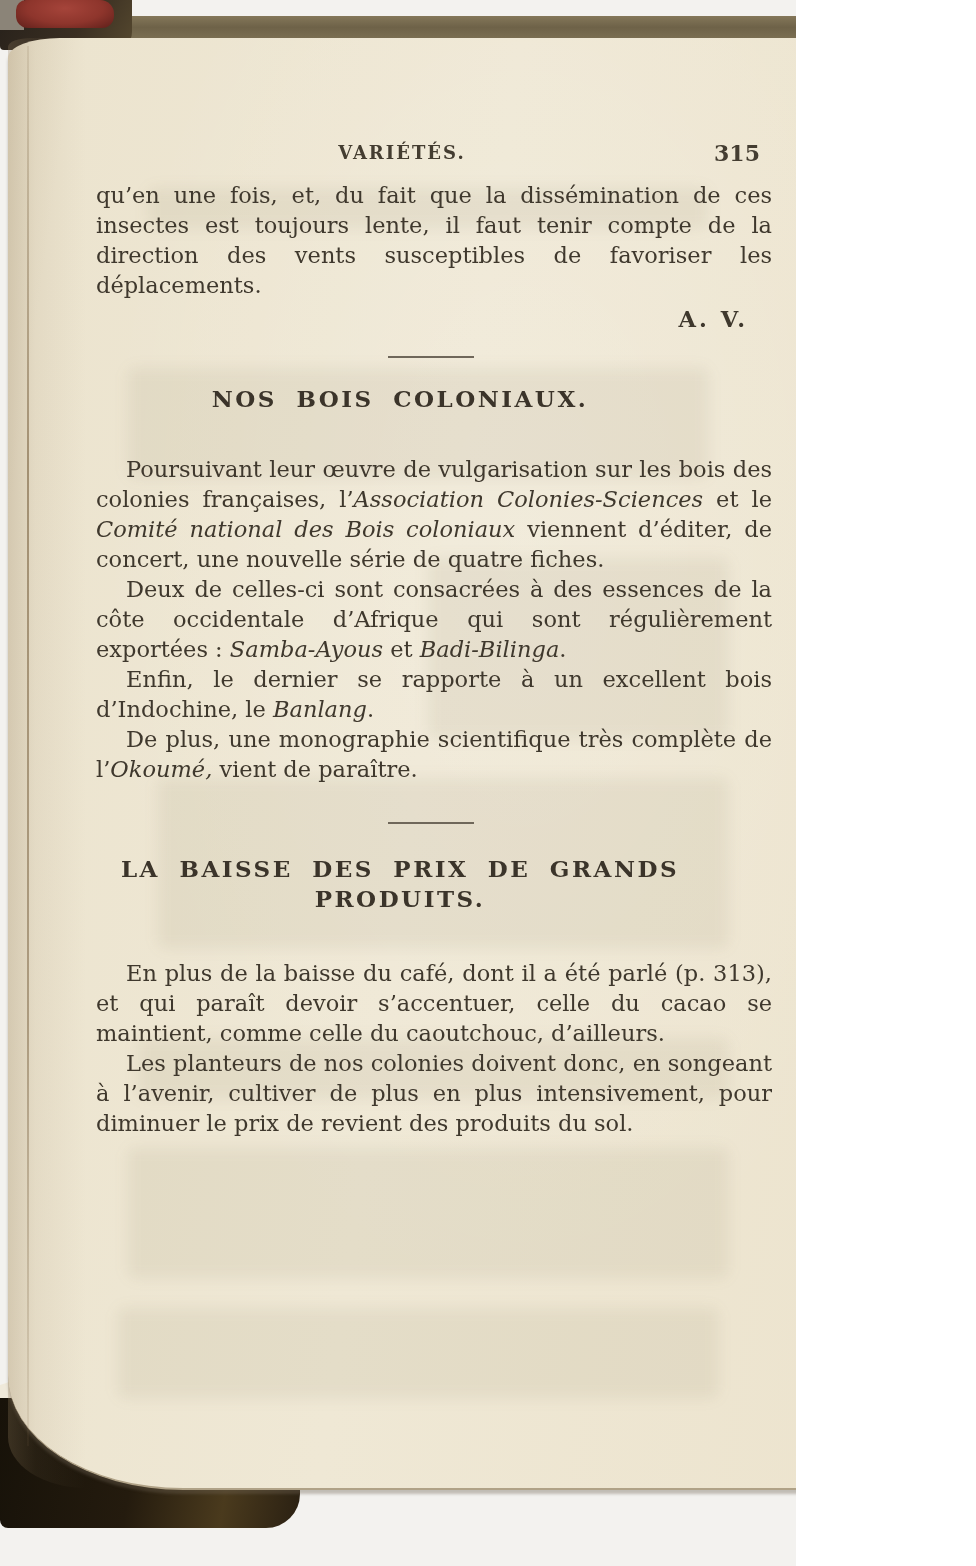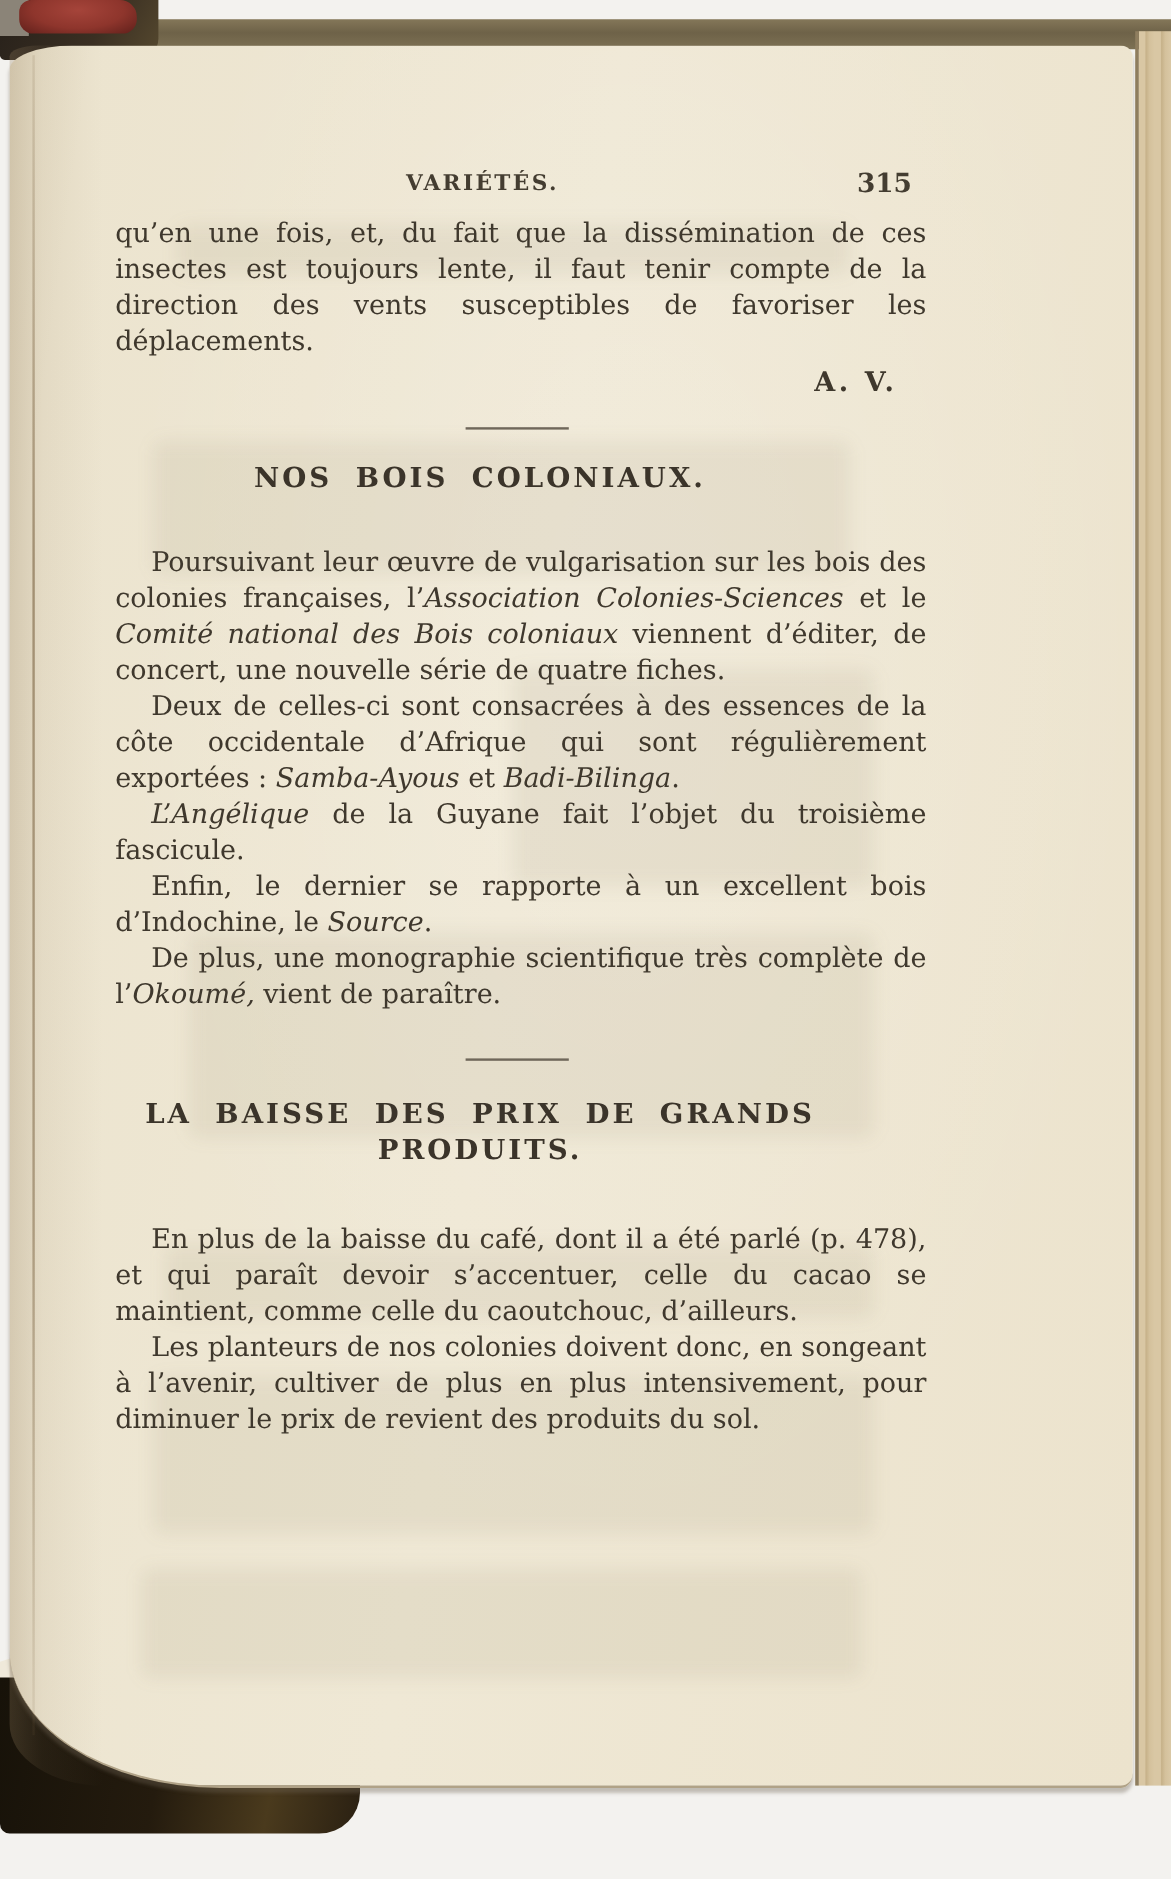--- a/index.html
+++ b/index.html
@@ -1,18 +1,18 @@
 <!DOCTYPE html>
 <html lang="fr"><head>
 <meta charset="utf-8">
 <style>
   html,body{margin:0;padding:0;}
   .scan{
     position:relative;
-    width:976px;height:1566px;
+    width:796px;height:1566px;
     background:#f3f2ef;
     overflow:hidden;
     font-family:"DejaVu Serif","Liberation Serif",serif;
   }
   
   .top-edge-band{
     position:absolute;left:58px;top:16px;width:918px;height:25px;
     background:linear-gradient(180deg,#847759 0%,#6e6248 45%,#7d7154 100%);
     border-radius:12px 0 0 6px;
   }
@@ -140,23 +140,22 @@
       <span class="running-title">VARIÉTÉS.</span>
       <span class="page-number">315</span>
     </div>
     <div id="flow">
         <p class="para"><span>qu’en une fois, et, du fait que la dissémination de ces insectes est toujours lente, il faut tenir compte de la direction des vents susceptibles de favoriser les déplacements.</span></p>
         <div class="signature">A. V.</div>
         <div class="rule"></div>
         <div class="sect-heading"><span class="shift">NOS BOIS COLONIAUX.</span></div>
         <p class="para indent"><span>Poursuivant leur œuvre de vulgarisation sur les bois des colonies françaises, l’</span><span class="it">Association Colonies-Sciences</span><span> et le </span><span class="it">Comité national des Bois coloniaux</span><span> viennent d’éditer, de concert, une nouvelle série de quatre fiches.</span></p>
         <p class="para indent"><span>Deux de celles-ci sont consacrées à des essences de la côte occidentale d’Afrique qui sont régulièrement exportées : </span><span class="it">Samba-Ayous</span><span> et </span><span class="it">Badi-Bilinga</span><span>.</span></p>
-        <p class="para indent"><span class="it">L’Angélique</span><span> de la Guyane fait l’objet du troisième fascicule.</span></p>
-        <p class="para indent"><span>Enfin, le dernier se rapporte à un excellent bois d’Indochine, le </span><span class="it">Source</span><span>.</span></p>
+        <p class="para indent"><span>Enfin, le dernier se rapporte à un excellent bois d’Indochine, le </span><span class="it">Banlang</span><span>.</span></p>
         <p class="para indent"><span>De plus, une monographie scientifique très complète de l’</span><span class="it">Okoumé,</span><span> vient de paraître.</span></p>
         <div class="rule r2"></div>
         <div class="sect-heading h2"><span class="shift">LA BAISSE DES PRIX DE GRANDS PRODUITS.</span></div>
-        <p class="para indent"><span>En plus de la baisse du café, dont il a été parlé (p. 478), et qui paraît devoir s’accentuer, celle du cacao se maintient, comme celle du caoutchouc, d’ailleurs.</span></p>
+        <p class="para indent"><span>En plus de la baisse du café, dont il a été parlé (p. 313), et qui paraît devoir s’accentuer, celle du cacao se maintient, comme celle du caoutchouc, d’ailleurs.</span></p>
         <p class="para indent"><span>Les planteurs de nos colonies doivent donc, en songeant à l’avenir, cultiver de plus en plus intensivement, pour diminuer le prix de revient des produits du sol.</span></p>
       </div>
   </div>
 
 </div>
 
 </body></html>

